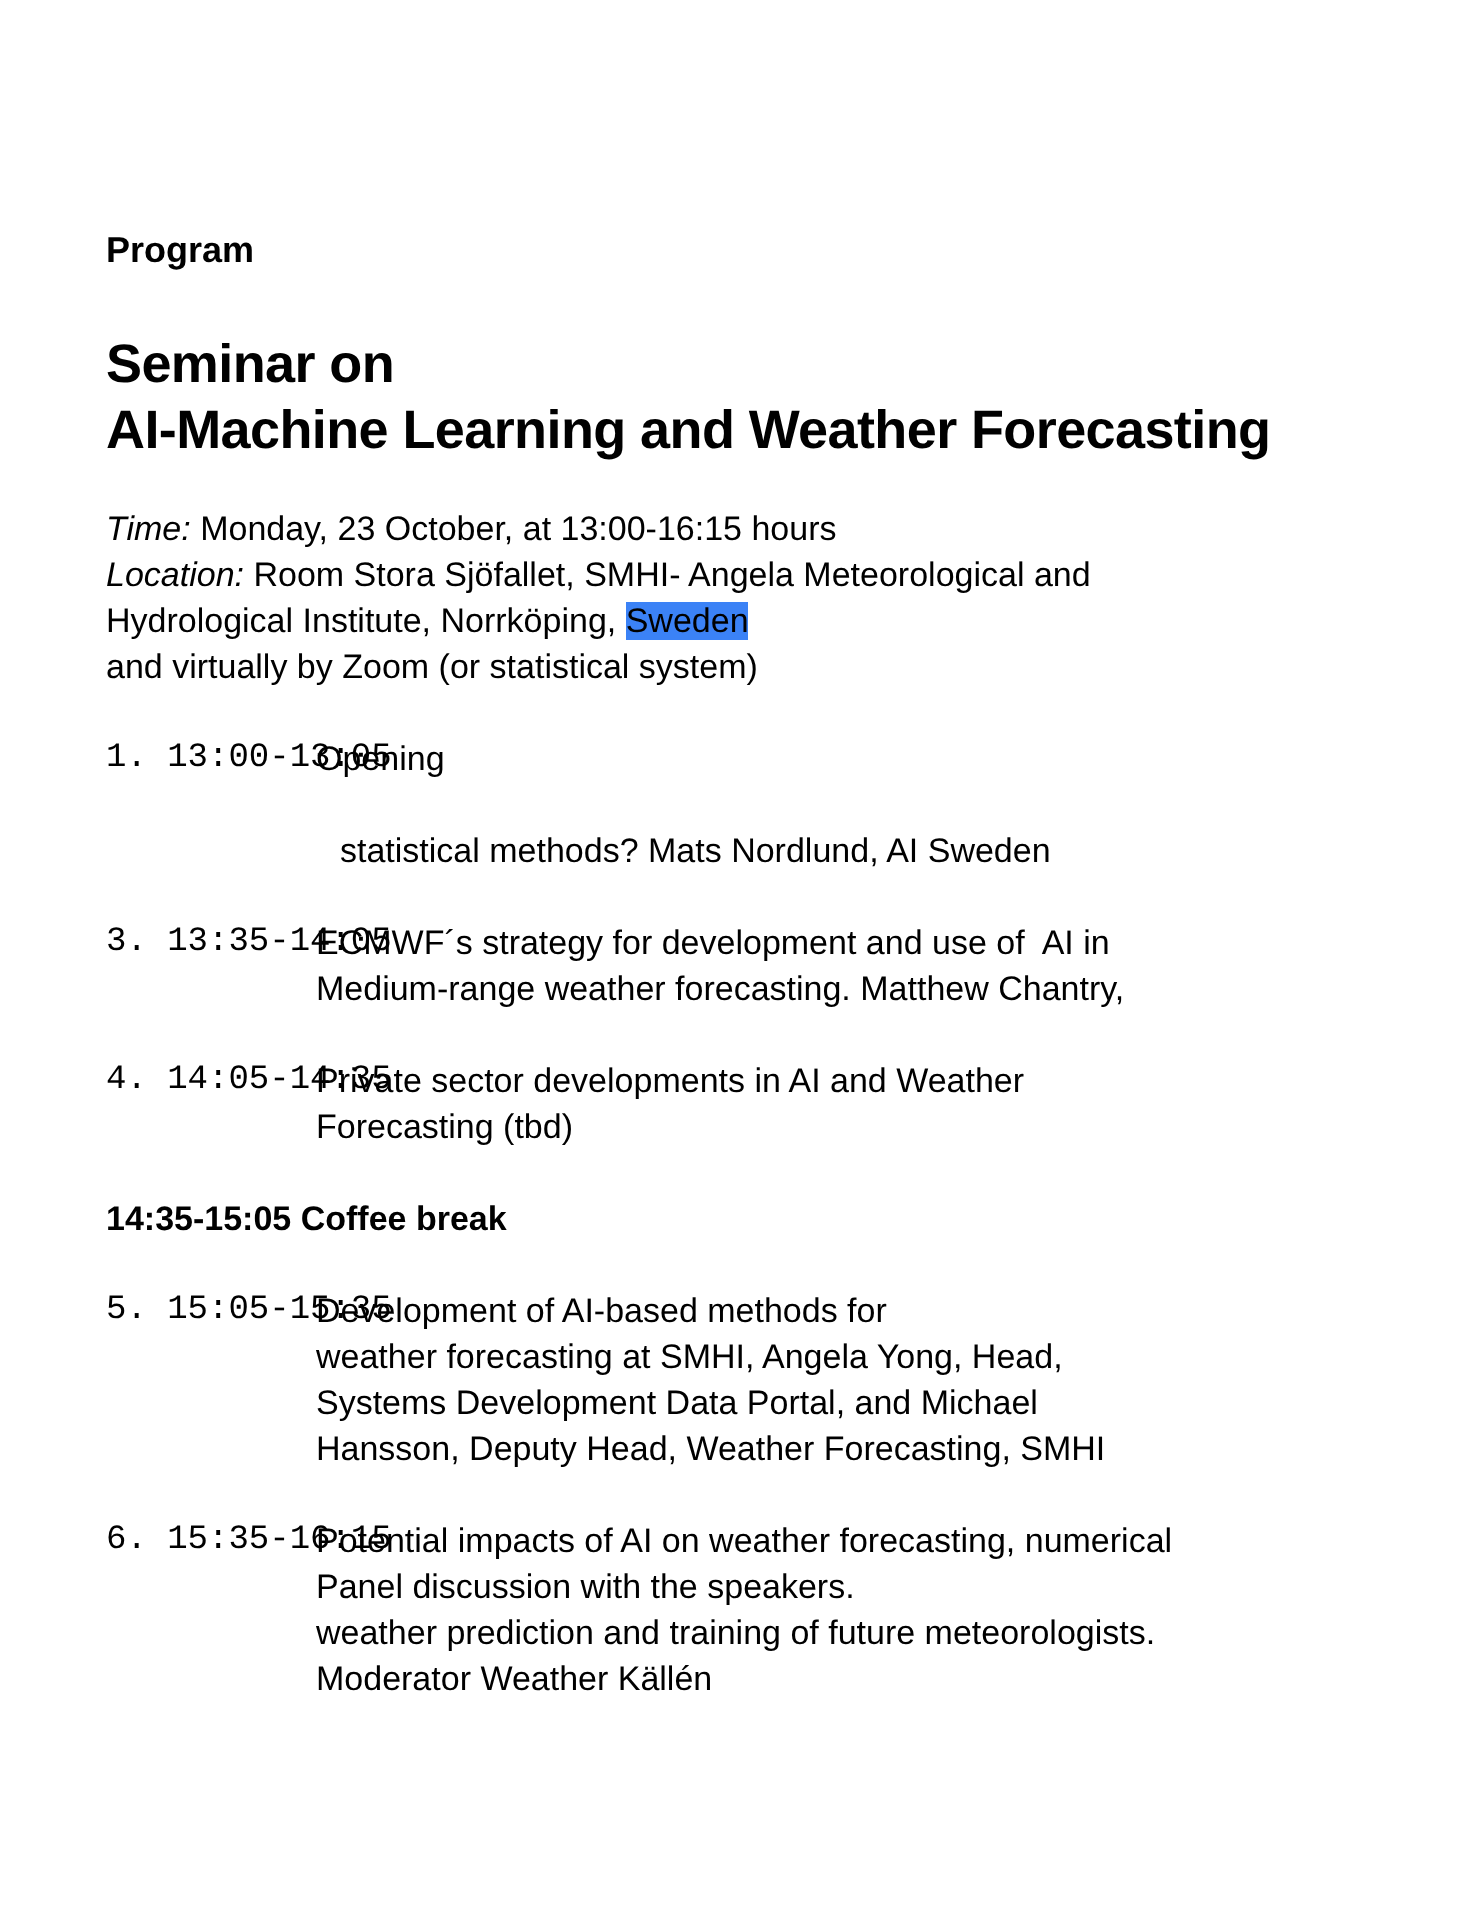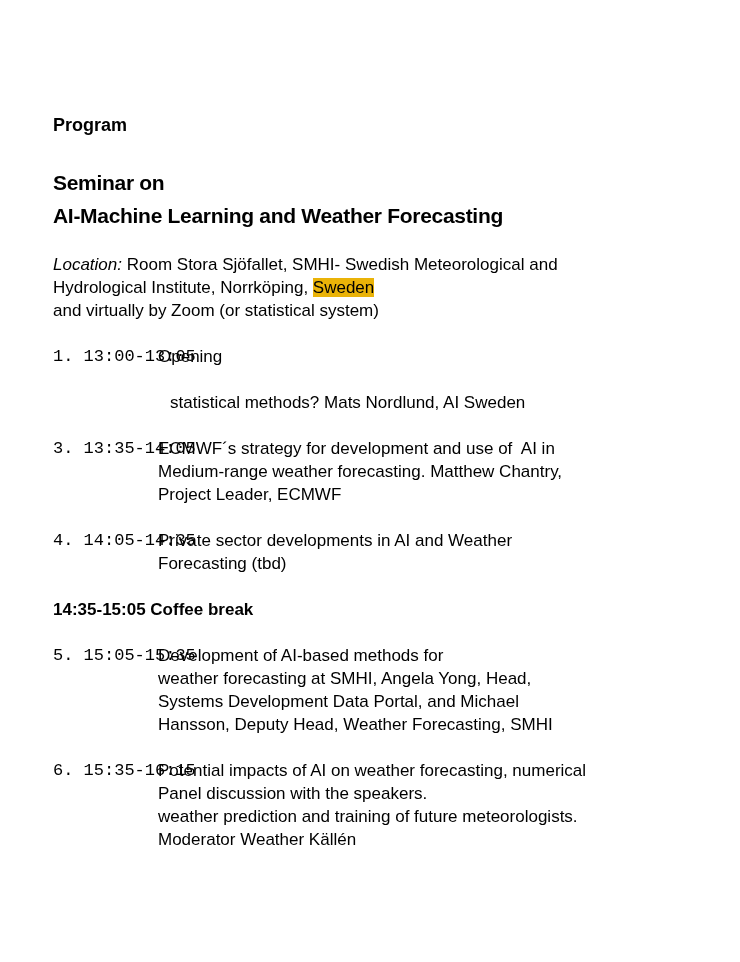--- a/index.html
+++ b/index.html
@@ -22,21 +22,21 @@
     padding: 113px 50px 0 53px;
   }
   .kicker {
     font-weight: bold;
     font-size: 18px;
     line-height: 24px;
   }
   .title {
     margin: 29px 0 0 0;
     font-weight: bold;
-    font-size: 21px;
+    font-size: 27px;
     line-height: 33px;
     letter-spacing: -0.3px;
     white-space: nowrap;
   }
   .meta {
     margin-top: 21px;
     line-height: 23px;
   }
   .meta .line {
     white-space: pre-wrap;
@@ -81,43 +81,43 @@
 </head>
 <body style="background: rgb(255, 255, 255); color: rgb(0, 0, 0);">
 
 <div class="page">
 
   <div class="kicker">Program</div>
 
   <h1 class="title"><span>Seminar on</span><br><span>AI-Machine Learning and Weather Forecasting</span></h1>
 
   <div class="meta">
-    <div class="line"><em>Location:</em><span> Room Stora Sjöfallet, SMHI- Swedish Meteorological and</span></div>
-    <div class="line"><span>Hydrological Institute, Norrköping, </span><span class="hl" style="background: #eab308;">Sweden</span></div>
+    <div class="line"><em>Time:</em><span> Monday, 23 October, at 13:00-16:15 hours</span></div>
+    <div class="line"><em>Location:</em><span> Room Stora Sjöfallet, SMHI- Angela Meteorological and</span></div>
+    <div class="line"><span>Hydrological Institute, Norrköping, </span><span class="hl" style="background: #3b82f6;">Sweden</span></div>
     <div class="line">and virtually by Zoom (or statistical system)</div>
   </div>
 
   <div class="item">
     <div class="row">
         <span class="head">1. 13:00-13:05</span>
         <span class="desc">Opening</span>
       </div>
   </div>
 
   <div class="item deep">
     <div class="cont">statistical methods? Mats Nordlund, AI Sweden</div>
   </div>
 
   <div class="item">
     <div class="row">
         <span class="head">3. 13:35-14:05</span>
         <span class="desc">ECMWF´s strategy for development and use of  AI in</span>
       </div>
     <div class="cont">Medium-range weather forecasting. Matthew Chantry,</div>
-    <div class="cont">Project Leader, ECMWF</div>
   </div>
 
   <div class="item">
     <div class="row">
         <span class="head">4. 14:05-14:35</span>
         <span class="desc">Private sector developments in AI and Weather</span>
       </div>
     <div class="cont">Forecasting (tbd)</div>
   </div>
 

